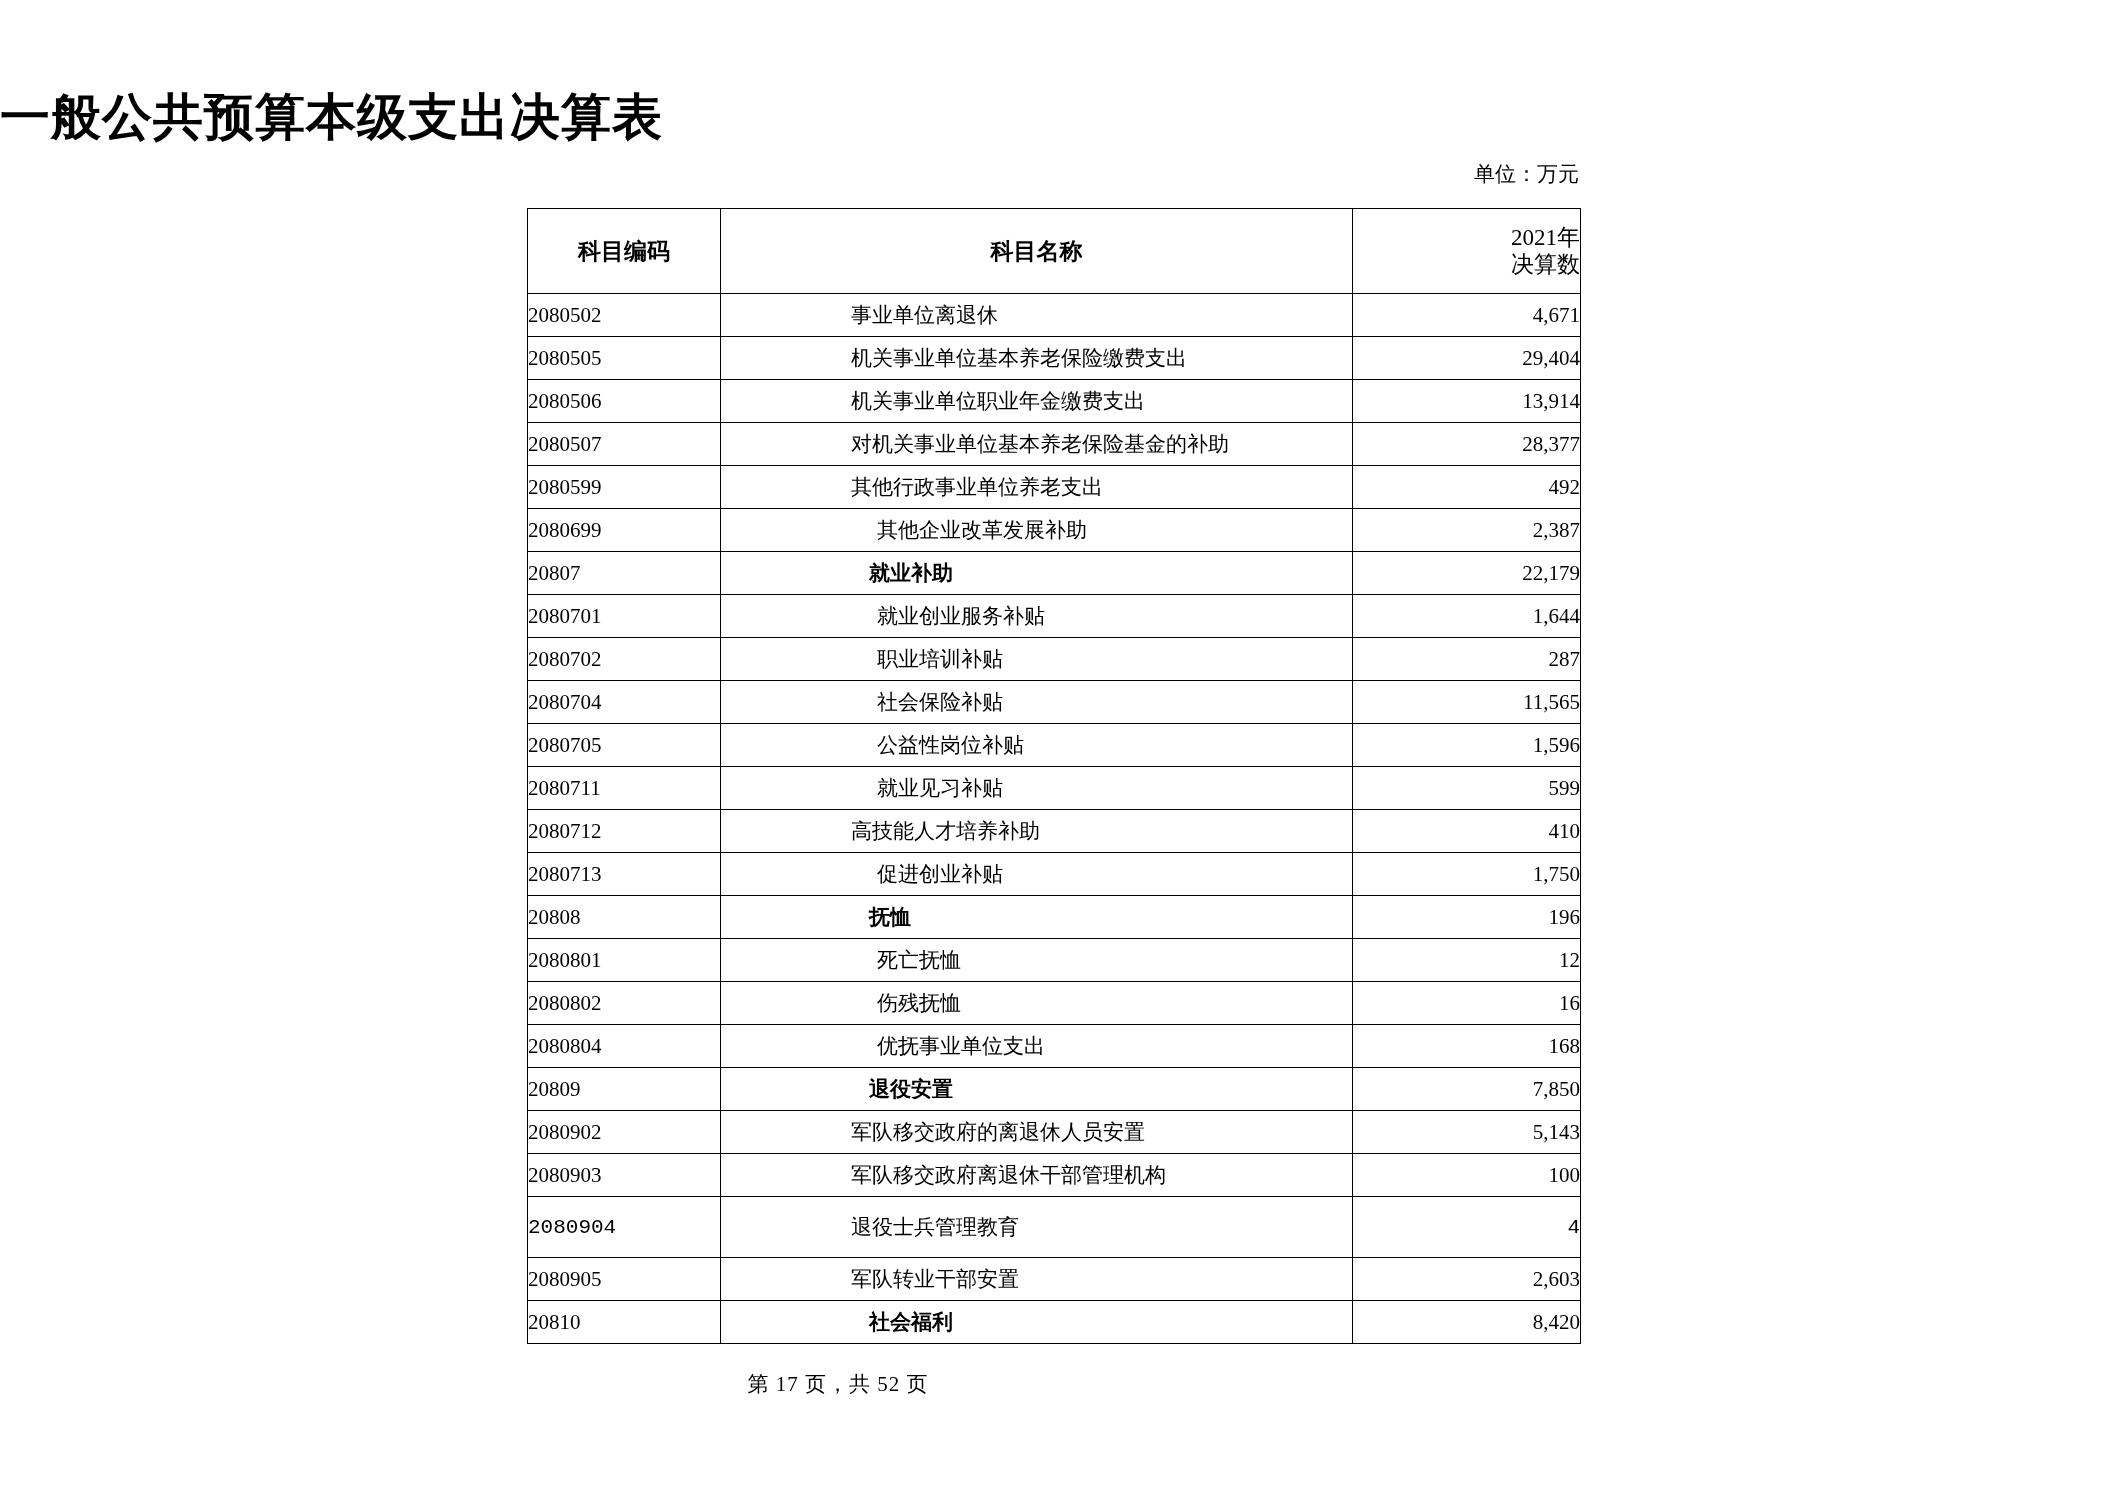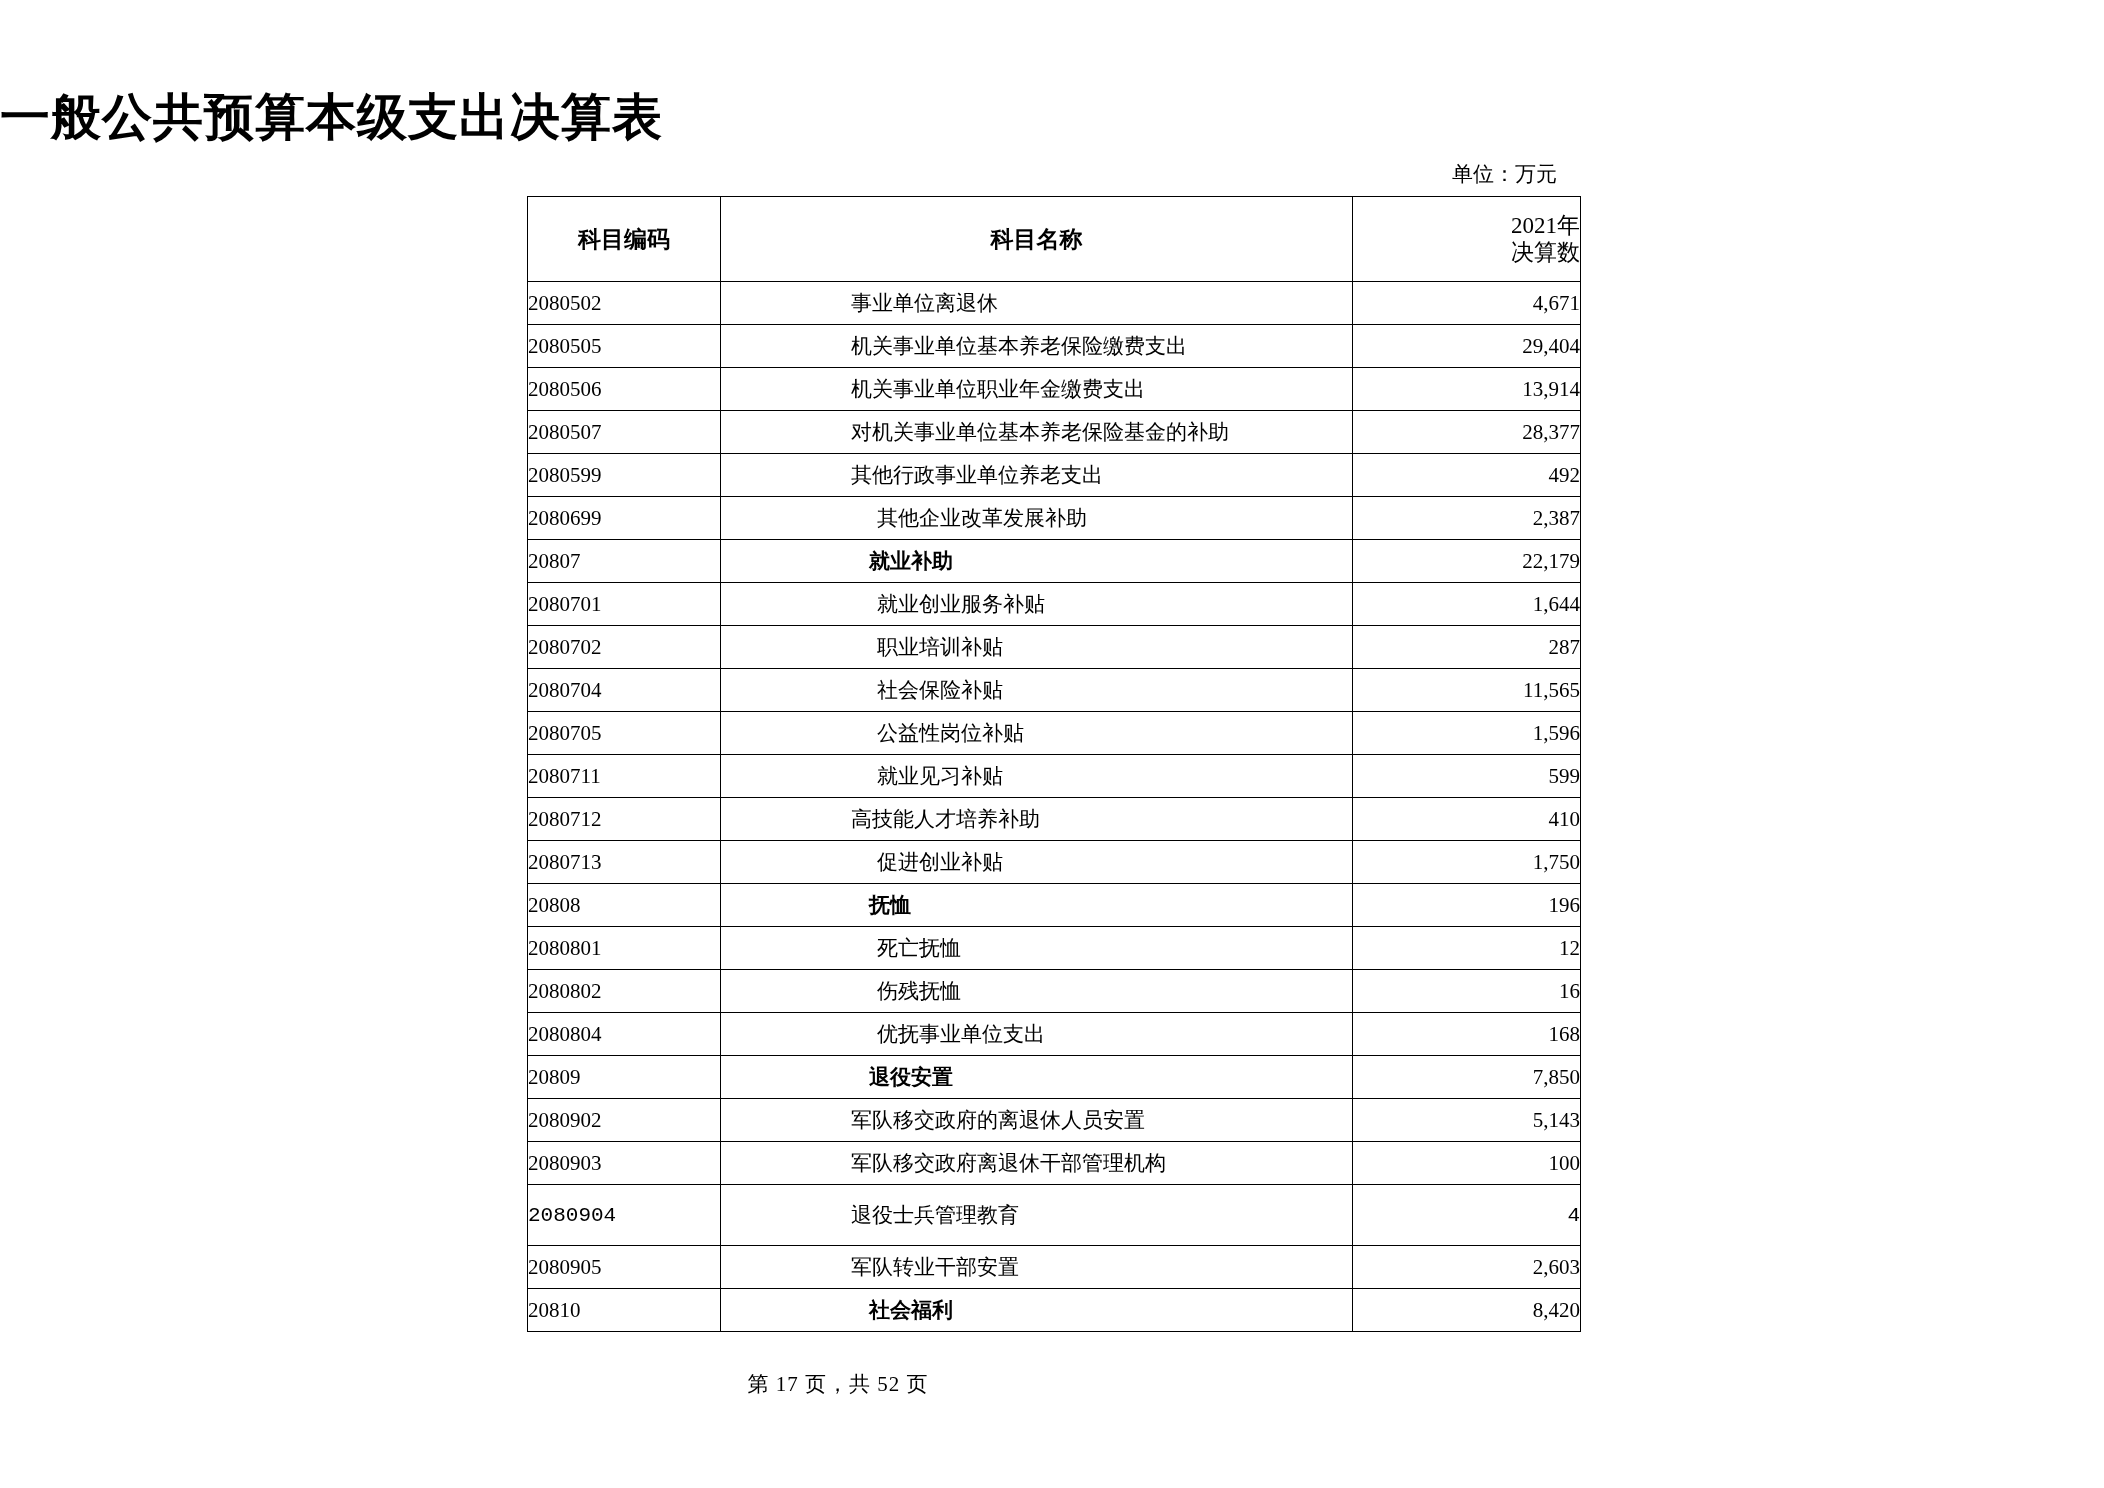--- a/index.html
+++ b/index.html
@@ -29,29 +29,29 @@
     top: 84px;
     width: 1690px;
     text-align: left;
     font-size: 50px;
     font-weight: bold;
     letter-spacing: 1px;
     font-family: "Liberation Sans", "DejaVu Sans", sans-serif;
   }
   .unit-note {
     position: absolute;
-    right: 547px;
+    right: 525px;
     top: 160px;
     font-size: 21px;
     font-family: Liberation Mono, monospace;
   }
   table.budget {
     position: absolute;
     left: 527px;
-    top: 196px;
+    top: 208px;
     width: 1053px;
     border-collapse: collapse;
     table-layout: fixed;
     background: #ffffff;
   }
   table.budget col.c1 { width: 193px; }
   table.budget col.c2 { width: 632px; }
   table.budget col.c3 { width: 228px; }
 
   table.budget th, table.budget td {

